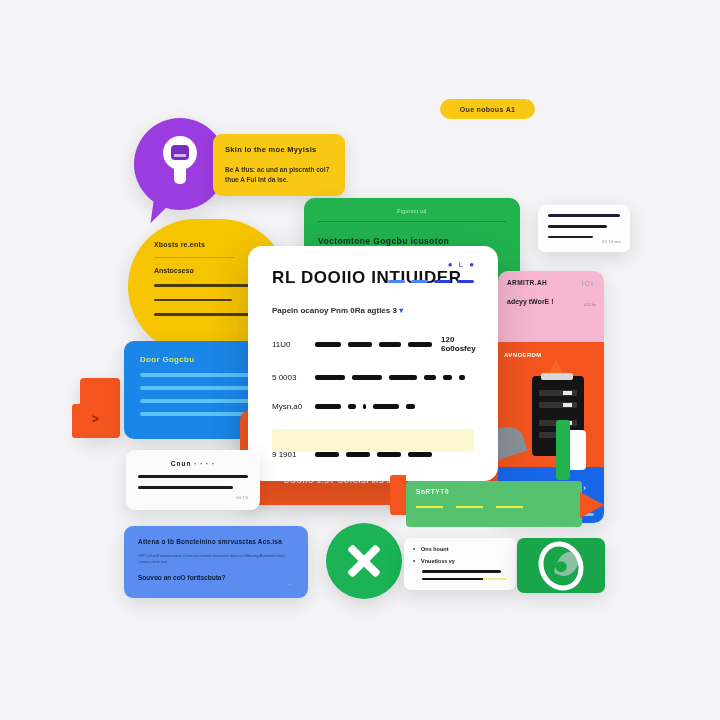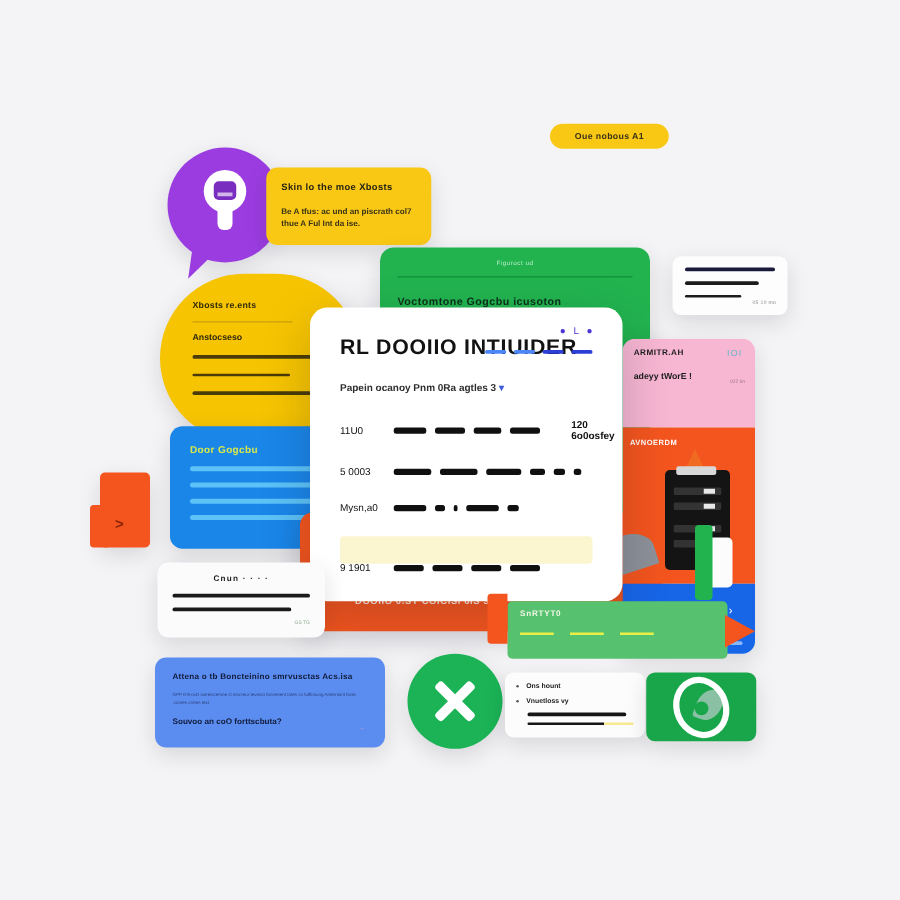--- a/index.html
+++ b/index.html
@@ -60,21 +60,21 @@
   #green .meta{margin-top:7px;font-size:4.6px;color:#0e5f2c;letter-spacing:.2px;line-height:8px;}
 
   
   #wcard{left:538px;top:205px;width:92px;height:47px;background:#fdfdfd;border-radius:7px;padding:9px 10px;}
   #wcard .l1{height:3px;background:#1a1a3a;border-radius:2px;}
   #wcard .l2{height:2.5px;background:#1c1c1c;border-radius:2px;margin-top:8px;width:82%;}
   #wcard .l3{height:2.5px;background:#1c1c1c;border-radius:2px;margin-top:8px;width:62%;}
   #wcard .tag{position:absolute;right:9px;bottom:8px;font-size:4px;color:#8a8a8a;letter-spacing:.3px;}
 
   
-  #bluecard{left:136px;top:341px;width:168px;height:98px;background:#1a86e8;border-radius:10px;padding:14px 16px;}
+  #bluecard{left:124px;top:341px;width:168px;height:98px;background:#1a86e8;border-radius:10px;padding:14px 16px;}
   #bluecard .h{font-size:8px;font-weight:800;color:#d8e84a;letter-spacing:.3px;}
   #bluecard .bar{height:4px;background:#5cc2f7;border-radius:2px;margin-top:9px;}
 
   
   #otab{left:80px;top:378px;width:40px;height:60px;background:#f4551e;border-radius:4px;}
   #otab .c{position:absolute;left:12px;top:34px;font-size:12px;color:#8c2409;font-weight:700;}
   #otab .notch{position:absolute;left:-8px;top:26px;width:16px;height:34px;background:#f4551e;border-radius:3px;}
 
   
   #orange{left:240px;top:410px;width:290px;height:95px;background:#f4551e;border-radius:10px;}
@@ -109,21 +109,21 @@
   #modal .title{font-size:17px;font-weight:800;color:#121212;letter-spacing:.6px;}
   #modal .dash{position:absolute;right:24px;top:34px;display:flex;gap:6px;}
   #modal .dash i{display:block;width:17px;height:3px;background:#4f86f7;border-radius:2px;}
   #modal .dash i:nth-child(3),#modal .dash i:nth-child(4){background:#2b3fd6;}
   #modal .sel{margin-top:18px;font-size:8px;color:#2e2e2e;font-weight:600;}
   #modal .sel b{color:#3a5bd9;}
   #modal .row{display:flex;align-items:center;gap:9px;margin-top:20px;}
   #modal .row .k{font-size:8px;font-weight:400;color:#111;min-width:34px;}
   #modal .row .seg{display:flex;gap:7px;align-items:center;}
   #modal .row .seg i{display:block;height:5px;background:#101010;border-radius:2px;}
-  #modal .row .tail{font-size:8px;font-weight:700;color:#111;margin-left:16px;}
+  #modal .row .tail{font-size:8px;font-weight:700;color:#111;margin-left:0;}
   #modal .hl{position:absolute;left:24px;right:24px;bottom:30px;height:22px;background:#fbf6d0;border-radius:3px;}
 
   
   #lcard{left:126px;top:450px;width:134px;height:60px;background:#fbfbfb;border-radius:9px;padding:10px 12px;}
   #lcard .hd{font-size:6.5px;font-weight:700;color:#1b1b1b;text-align:center;letter-spacing:1px;}
   #lcard .b{height:3px;background:#1a1a1a;border-radius:2px;margin-top:8px;}
   #lcard .tg{position:absolute;right:12px;bottom:10px;font-size:4px;color:#8fae8f;}
 
   
   #bbc{left:124px;top:526px;width:184px;height:72px;background:#5b8df0;border-radius:9px;padding:12px 14px;}
@@ -176,21 +176,21 @@
   <div class="card sh" id="bubble">
     <div class="tail"></div>
     <div class="glyph">
       <div class="head"></div>
         <div class="stem"></div>
         <div class="inner"></div>
     </div>
   </div>
 
   <div class="card sh" id="noteTop">
-    <div class="t">Skin lo the moe Xbosts</div>
+    <div class="t">Skin lo the moe Myyisis</div>
     <div class="sub">Be A tfus: ac und an piscrath
 col7 thue A Ful Int da ise.</div>
   </div>
 
   <div class="card sh" id="blob">
     <div class="h">Xbosts re.ents</div>
     <div class="rule"></div>
     <div class="h2">Anstocseso</div>
     <div class="bar" style="width:100%"></div>
     <div class="bar" style="width:72%"></div>

